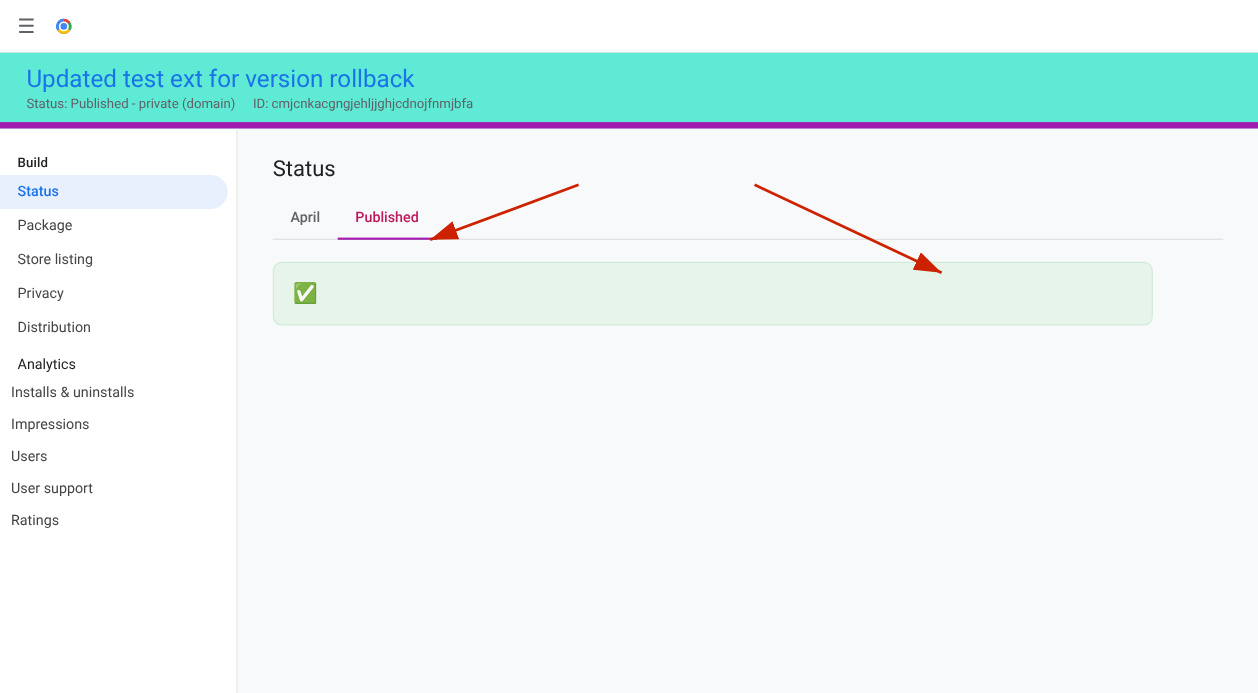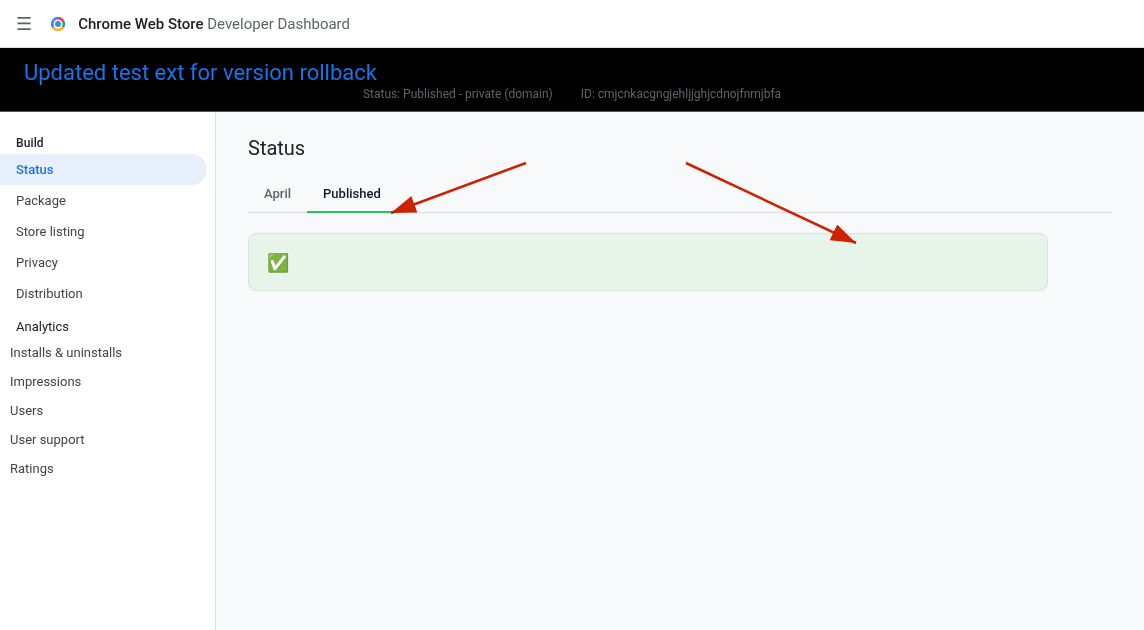--- a/index.html
+++ b/index.html
@@ -15,36 +15,35 @@
       padding: 0 16px;
       gap: 12px;
     }
     .topbar-menu-icon { font-size: 18px; color: #5f6368; cursor: pointer; }
     .topbar-logo { display: flex; align-items: center; gap: 6px; }
     .topbar-title { font-size: 15px; color: #5f6368; }
     .topbar-title strong { color: #202124; font-weight: 500; }
 
     
     .page-header {
-      background: #000000;
+      background: #5eead4;
       padding: 12px 24px 10px 24px;
-      border-bottom: 1px solid #a21caf;
+      border-bottom: 6px solid #a21caf;
     }
     .page-header h1 {
       font-size: 22px;
       font-weight: 400;
       color: #1a73e8;
       margin-bottom: 2px;
     }
     .page-header .meta {
       font-size: 12px;
       color: #5f6368;
       display: flex;
-      gap: 28px;
-      justify-content: center;
+      gap: 16px;
     }
 
     
     .layout {
       display: flex;
       height: calc(630px - 48px - 60px);
     }
 
     
     .sidebar {
@@ -118,22 +117,22 @@
     .tab {
       padding: 10px 16px;
       font-size: 13px;
       color: #5f6368;
       cursor: pointer;
       border-bottom: 2px solid transparent;
       margin-bottom: -1px;
       font-weight: 500;
     }
     .tab.active {
-      color: #0f172a;
-      border-bottom: 2px solid #22c55e;
+      color: #be185d;
+      border-bottom: 2px solid #a21caf;
     }
 
     
     .success-banner {
       background: #e6f4ea;
       border: 1px solid #ceead6;
       border-radius: 8px;
       padding: 14px 18px;
       display: flex;
       align-items: flex-start;
@@ -178,23 +177,20 @@
       <path d="M14 14 L20.06 10.5 A7 7 0 0 1 20.06 17.5 Z" fill="#34A853"></path>
 
       <path d="M14 14 L20.06 17.5 A7 7 0 0 1 7.94 17.5 Z" fill="#FBBC05"></path>
 
       <path d="M14 14 L7.94 17.5 A7 7 0 0 1 7.94 10.5 Z" fill="#4285F4"></path>
 
       <path d="M14 14 L7.94 10.5 A7 7 0 0 1 14 7 Z" fill="#4285F4"></path>
       <circle cx="14" cy="14" r="4.5" fill="white"></circle>
       <circle cx="14" cy="14" r="3" fill="#4285F4"></circle>
     </svg>
-    <span class="topbar-title">
-      <strong>Chrome Web Store</strong><span> Developer Dashboard</span>
-    </span>
   </div>
 </div>
 
 <div class="page-header">
   <h1>Updated test ext for version rollback</h1>
   <div class="meta">
     <span>Status: Published - private (domain)</span>
     <span>ID: cmjcnkacgngjehljjghjcdnojfnmjbfa</span>
   </div>
 </div>

